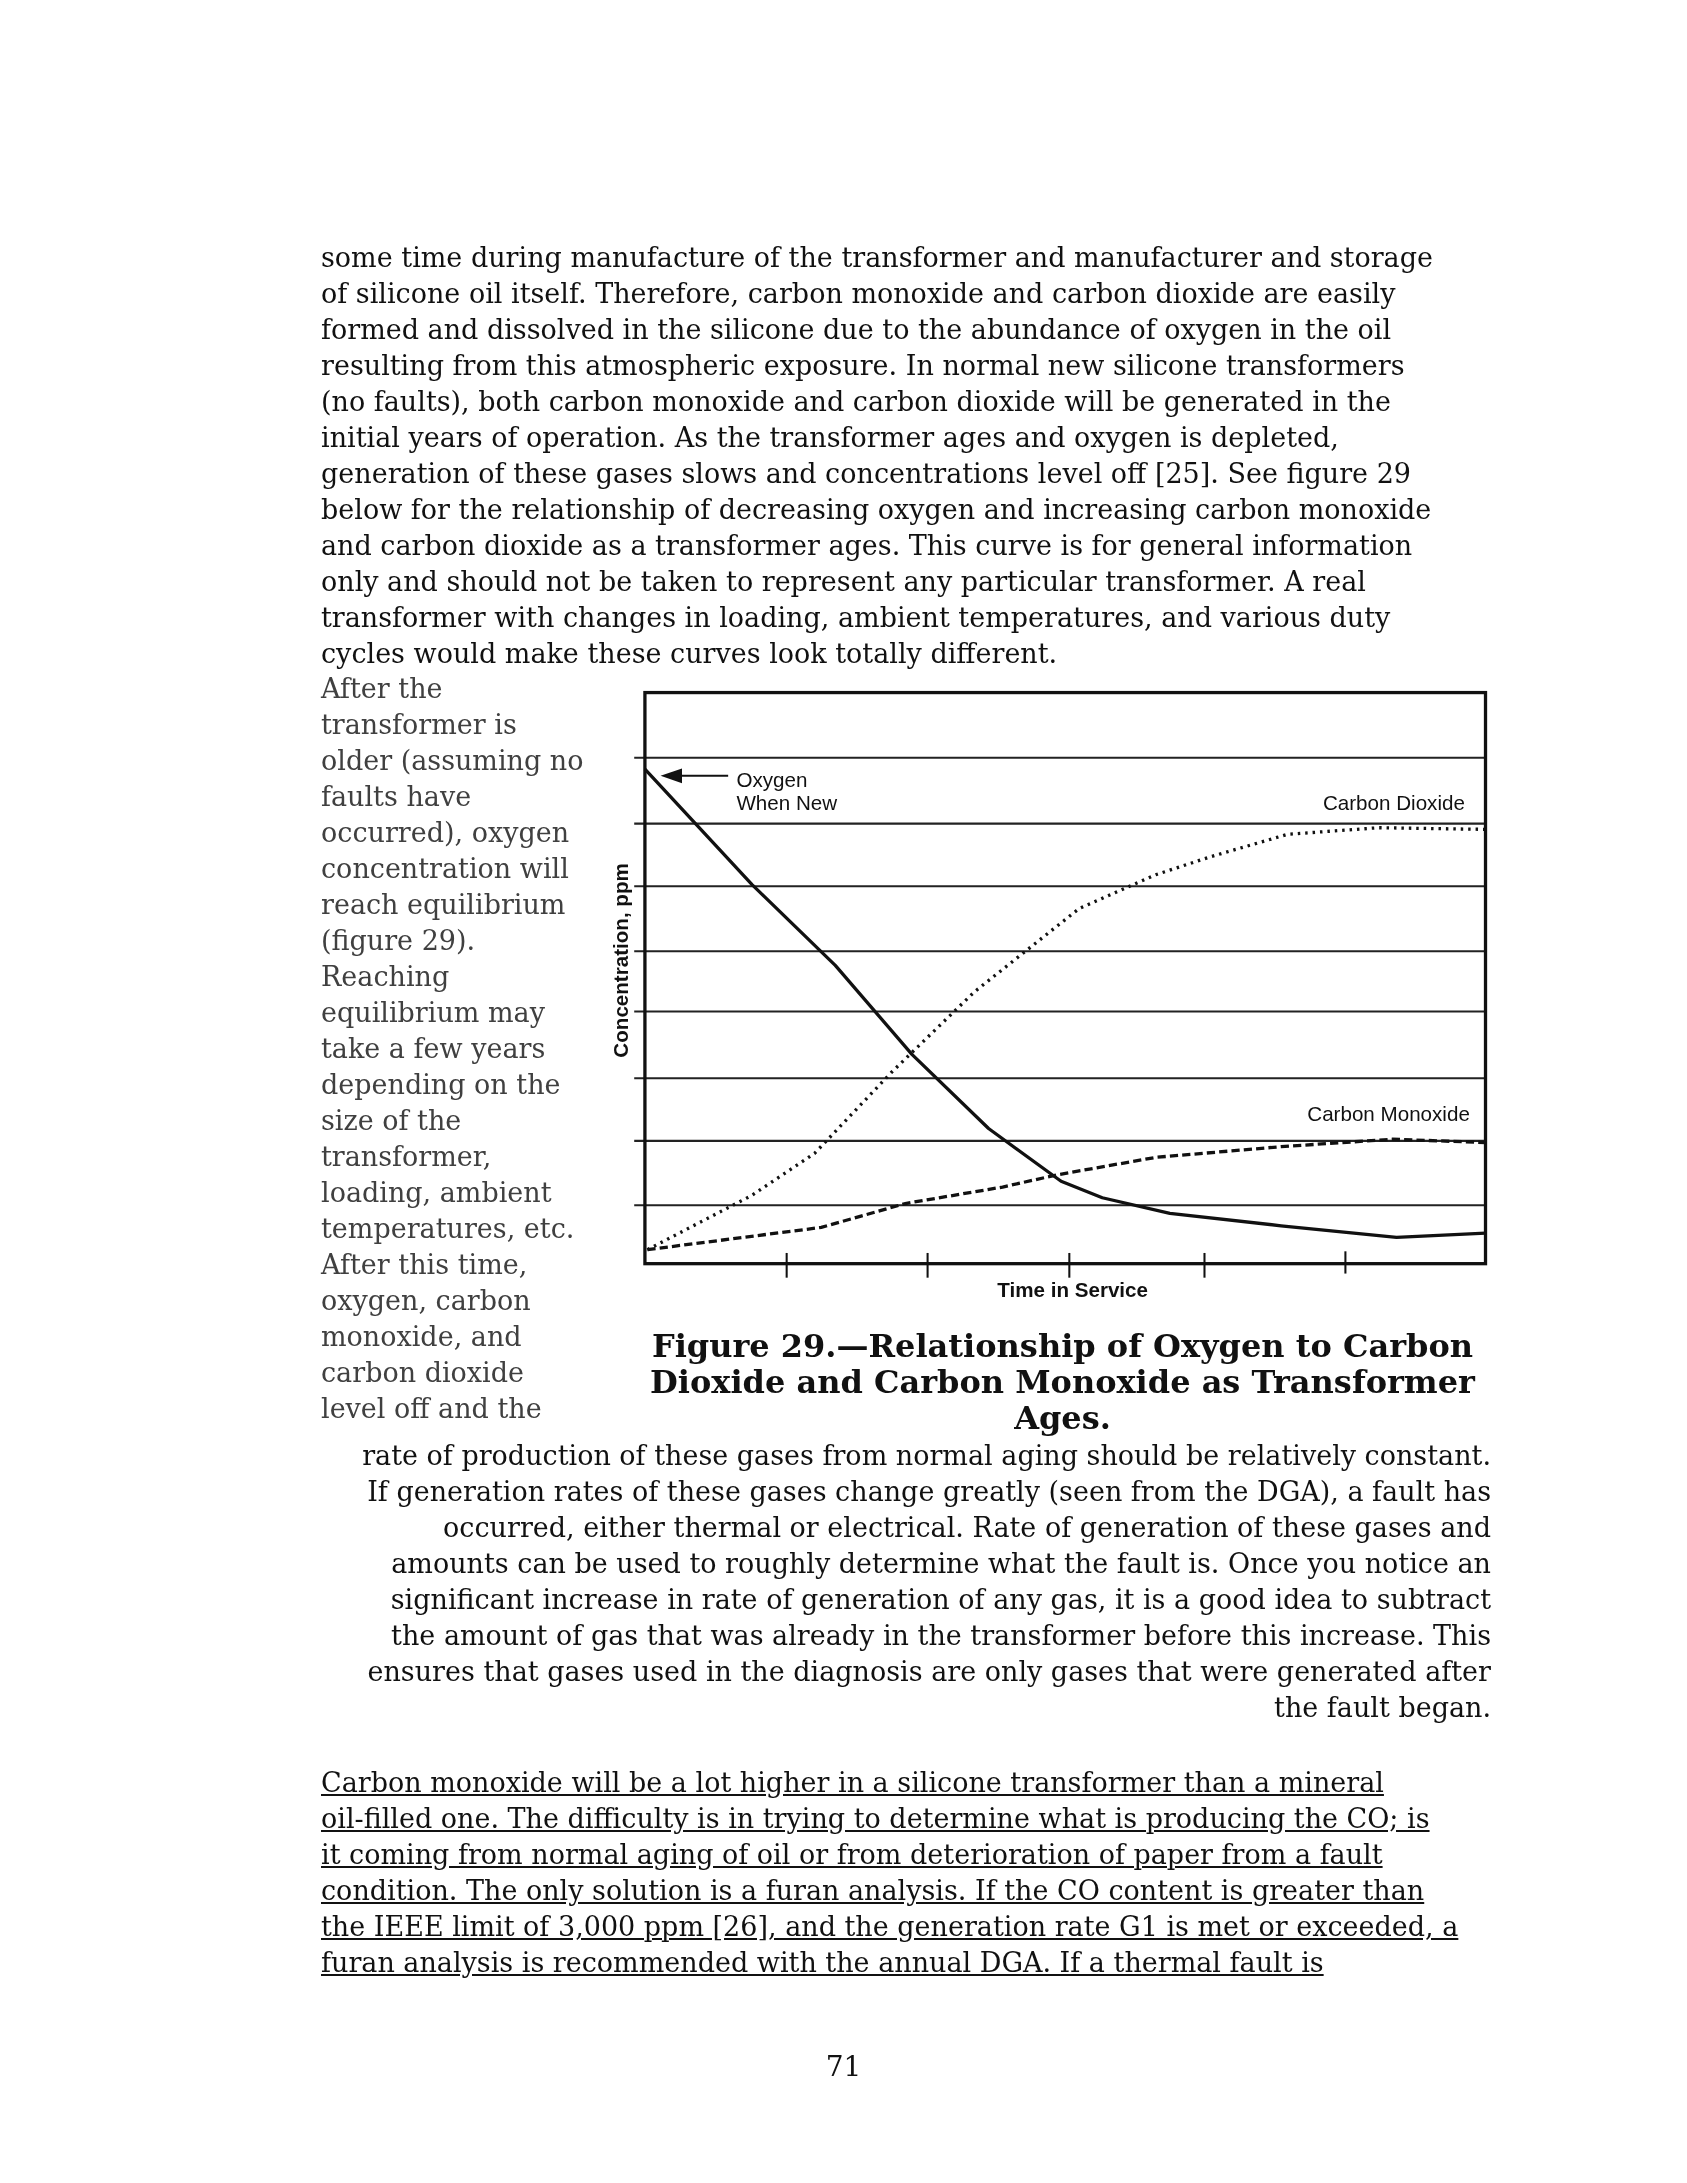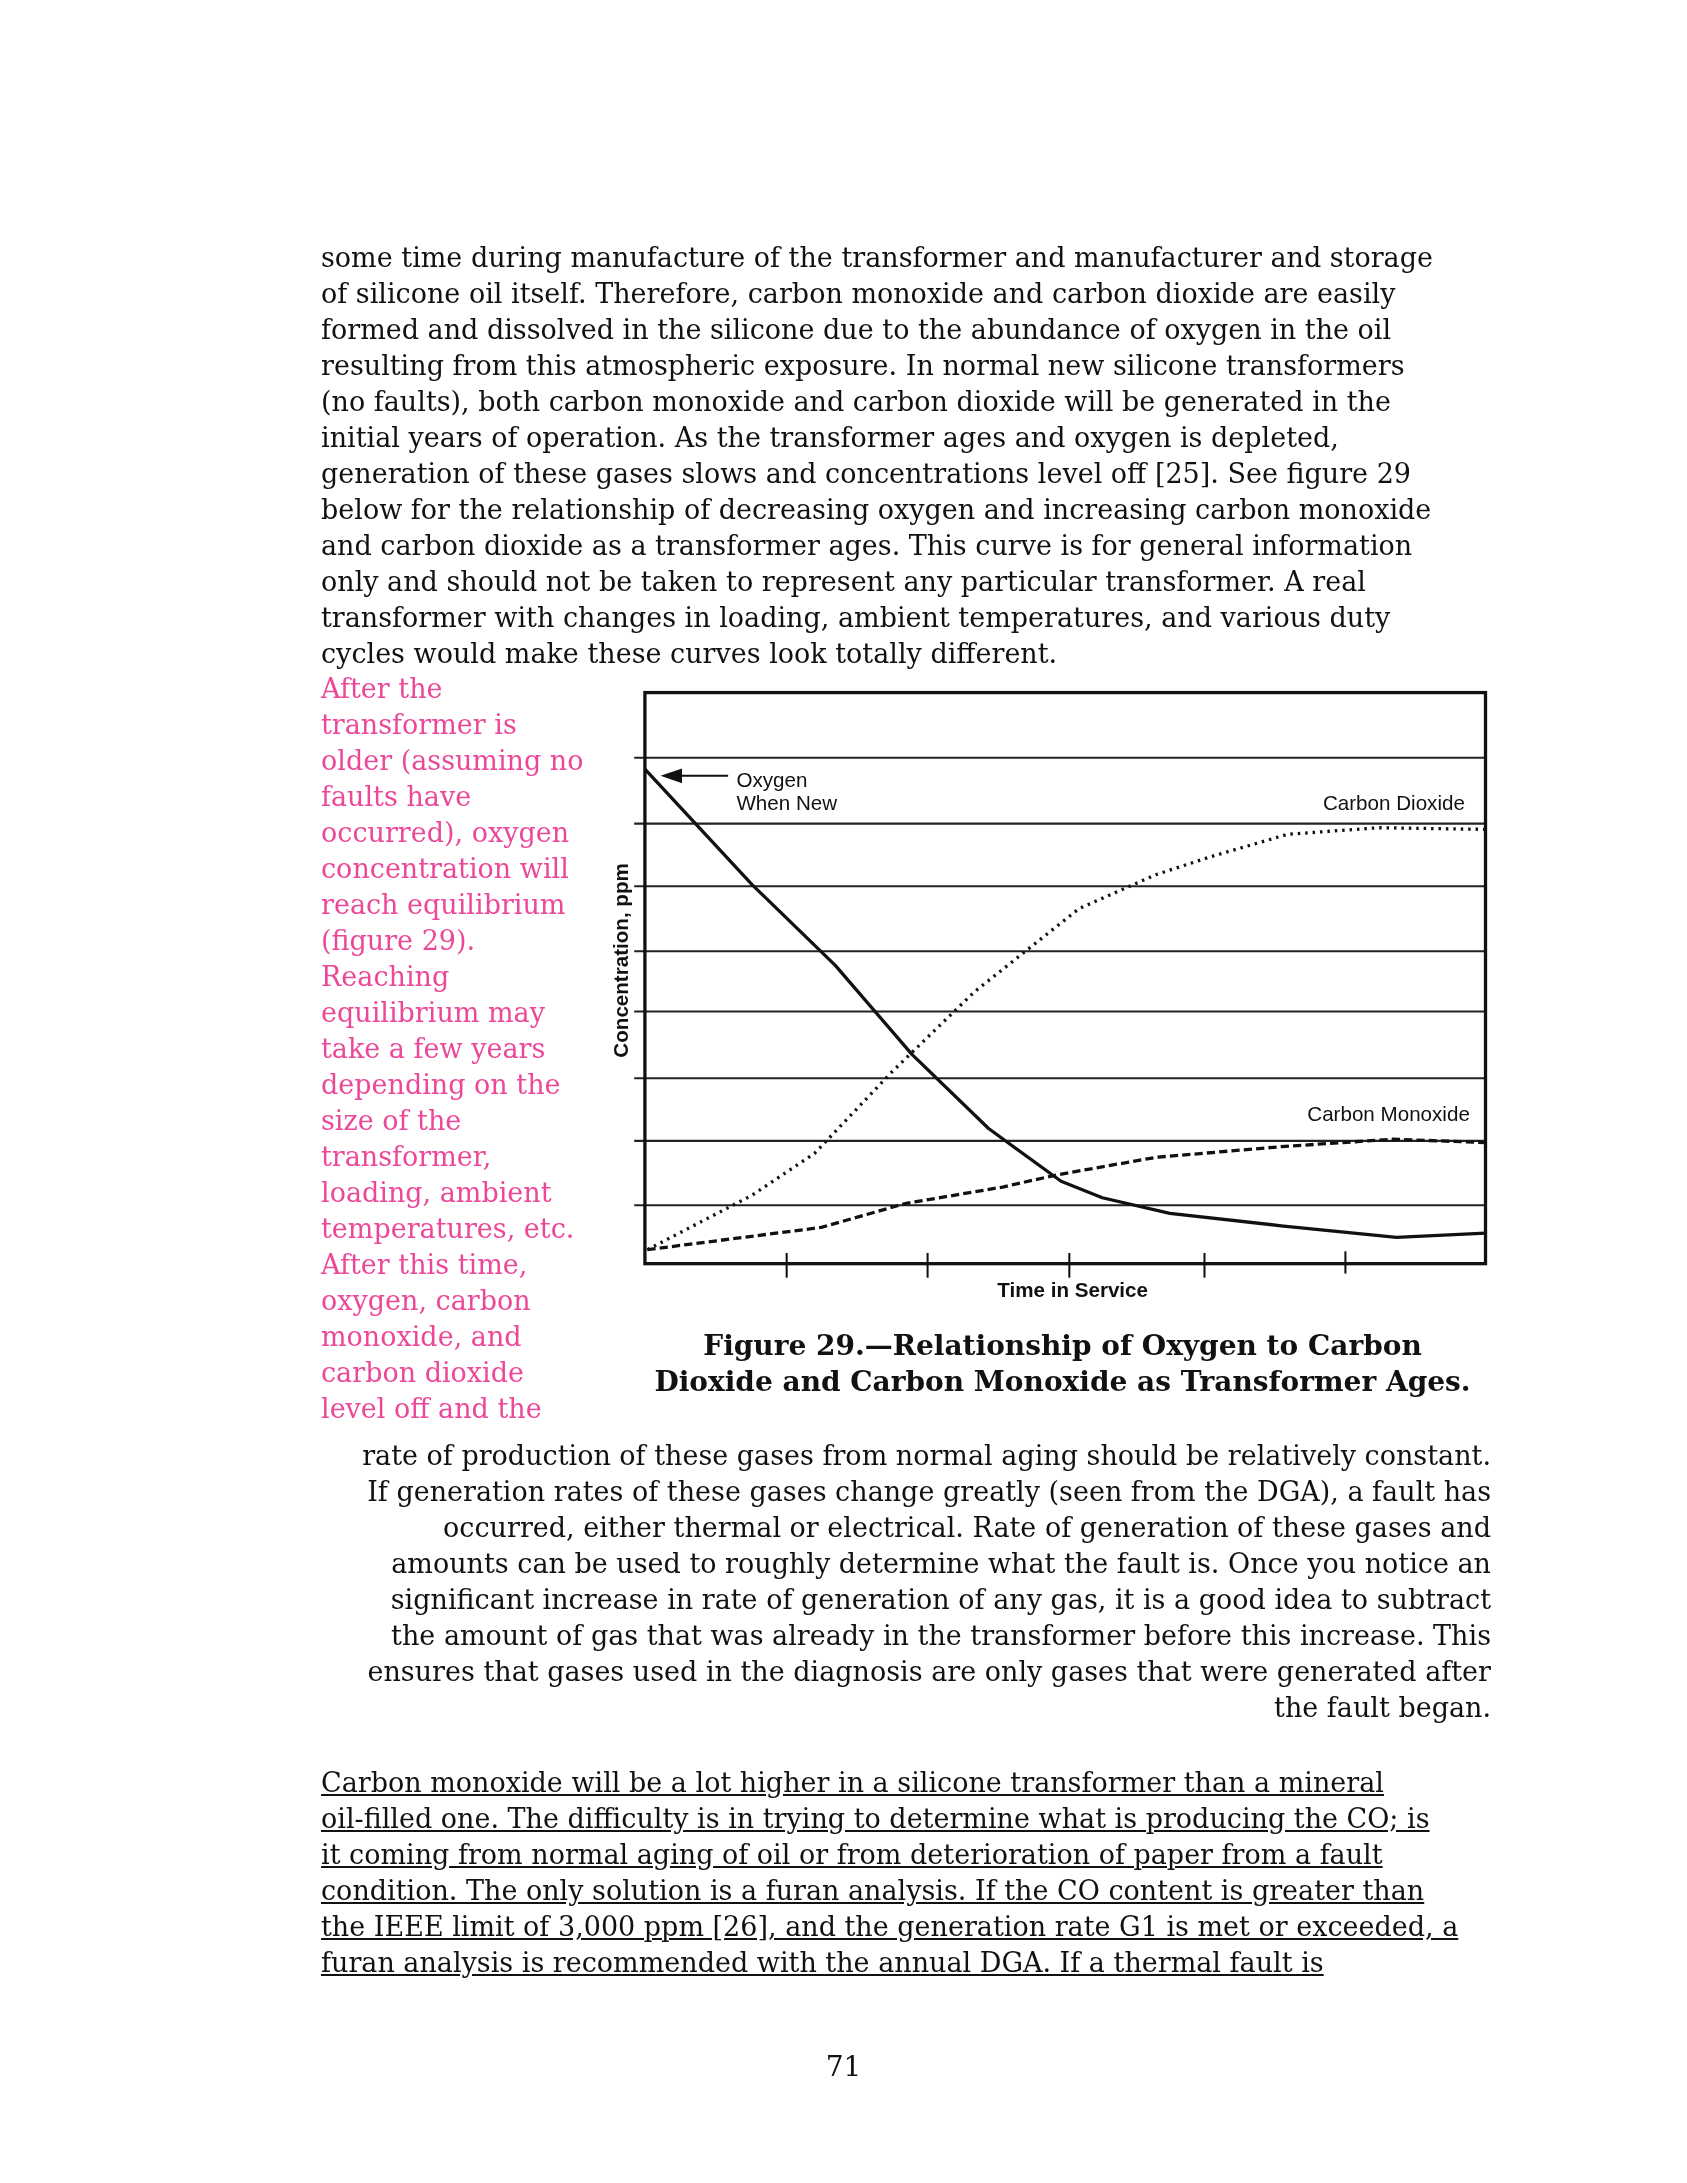--- a/index.html
+++ b/index.html
@@ -6,28 +6,28 @@
   body { width: 1687px; height: 2183px; position: relative; overflow: hidden; color: #111; }
   .para {
     position: absolute; left: 321px; width: 1170px;
     font-family: "DejaVu Serif", "Liberation Serif", serif;
     font-size: 27px; line-height: 36px; color: #111;
     white-space: pre-line; margin: 0;
   }
   .side {
     position: absolute; left: 321px; width: 297px;
     font-family: "DejaVu Serif", "Liberation Serif", serif;
-    font-size: 27px; line-height: 36px; color: #ec4899;
+    font-size: 27px; line-height: 36px; color: #404040;
     white-space: pre-line; margin: 0;
   }
   #chart { position: absolute; left: 593px; top: 676px; }
   .caption {
     position: absolute; left: 626px; width: 873px; top: 1328px;
     text-align: center; font-family: "DejaVu Serif", "Liberation Serif", serif;
-    font-weight: bold; font-size: 28px; line-height: 36px; color: #111;
+    font-weight: bold; font-size: 32px; line-height: 36px; color: #111;
     white-space: pre-line; margin: 0;
   }
   .pagenum {
     position: absolute; left: 0; width: 1687px; top: 2050px; text-align: center;
     font-family: "DejaVu Serif", "Liberation Serif", serif; font-size: 28px; color: #111;
   }
   .chart-text { font-family: "Liberation Sans", "DejaVu Sans", sans-serif; fill: #111; }
 </style>
 </head>
 <body>

